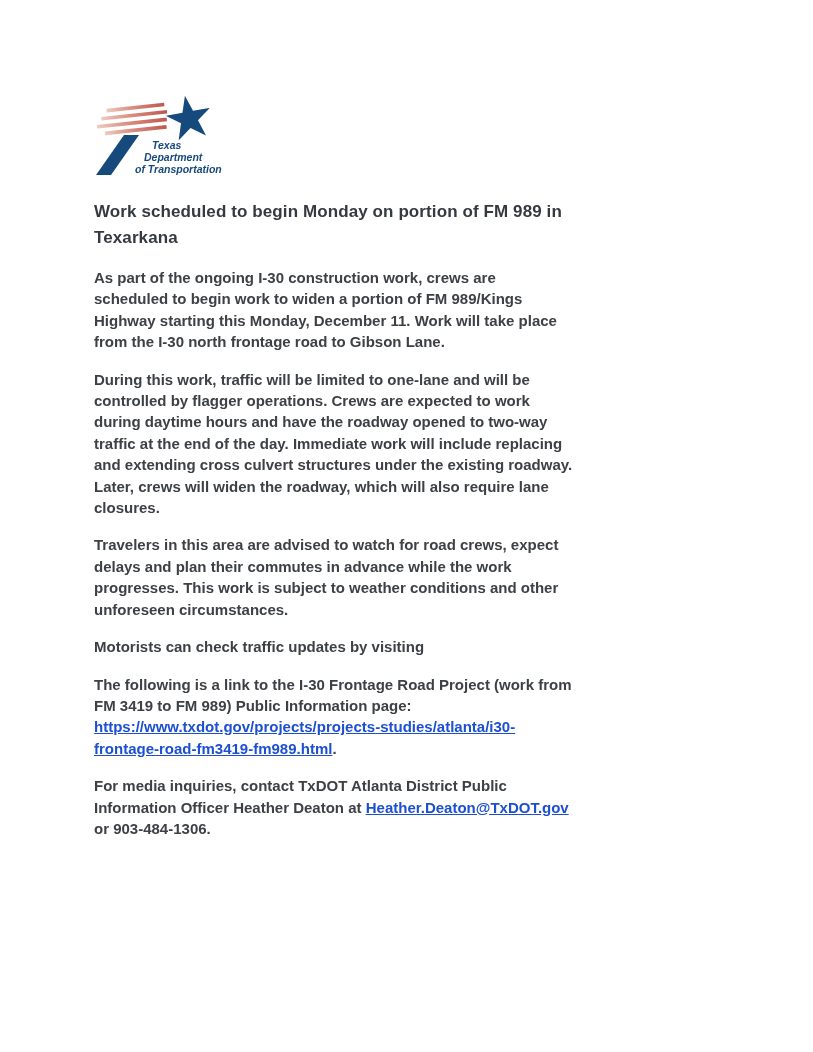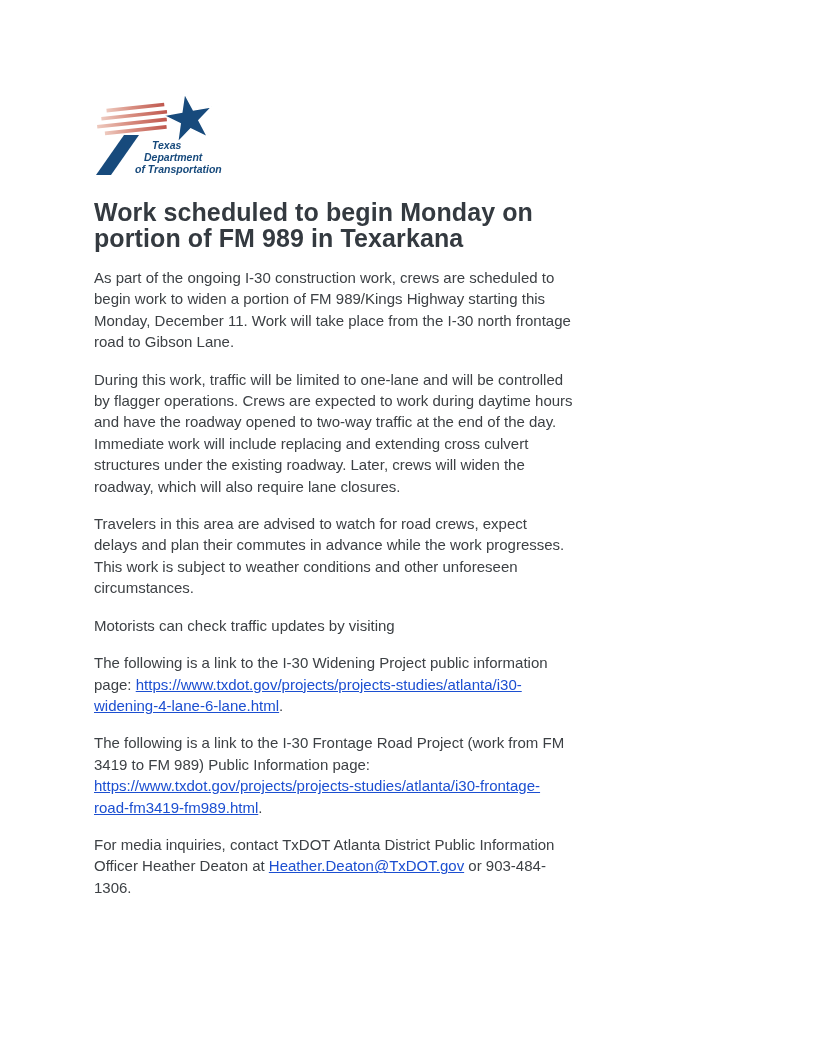--- a/index.html
+++ b/index.html
@@ -22,28 +22,28 @@
   .navy-fill { fill: var(--navy, #174a7c); }
   .logo-text {
     fill: var(--navy, #174a7c);
     font-family: "Liberation Sans", "DejaVu Sans", sans-serif;
     font-weight: bold;
     font-style: italic;
     font-size: 10.5px;
   }
   h1.doc-heading {
     margin-top: 20px;
-    font-size: 25px;
+    font-size: 17px;
     line-height: 26px;
     font-weight: bold;
     color: var(--heading_text, #343a40);
     max-width: 628px;
     letter-spacing: 0.1px;
   }
-  .doc-body { max-width: 628px; }
+  .doc-body { max-width: 628px; font-weight: bold; }
   .para {
     margin-top: 16px;
     font-size: 15px;
     line-height: 21.4px;
     color: var(--body_text, #3d4145);
     overflow-wrap: break-word;
   }
   .para a {
     color: var(--link, #1c4fd1);
     text-decoration: underline;
@@ -78,18 +78,17 @@
     </svg>
   </div>
 
   <h1 class="doc-heading">Work scheduled to begin Monday on portion of FM 989 in Texarkana</h1>
 
   <div class="doc-body" id="doc-body">
       <p class="para"><span>As part of the ongoing I-30 construction work, crews are scheduled to begin work to widen a portion of FM 989/Kings Highway starting this Monday, December 11. Work will take place from the I-30 north frontage road to Gibson Lane.</span></p>
       <p class="para"><span>During this work, traffic will be limited to one-lane and will be controlled by flagger operations. Crews are expected to work during daytime hours and have the roadway opened to two-way traffic at the end of the day. Immediate work will include replacing and extending cross culvert structures under the existing roadway. Later, crews will widen the roadway, which will also require lane closures.</span></p>
       <p class="para"><span>Travelers in this area are advised to watch for road crews, expect delays and plan their commutes in advance while the work progresses. This work is subject to weather conditions and other unforeseen circumstances.</span></p>
       <p class="para"><span>Motorists can check traffic updates by visiting</span></p>
-      <p class="para"><span>The following is a link to the I-30 Widening Project public information page: </span><a href="#">https://www.txdot.gov/projects/projects-studies/atlanta/i30-widening-4-lane-6-lane.html</a><span>.</span></p>
       <p class="para"><span>The following is a link to the I-30 Frontage Road Project (work from FM 3419 to FM 989) Public Information page: </span><a href="#">https://www.txdot.gov/projects/projects-studies/atlanta/i30-frontage-road-fm3419-fm989.html</a><span>.</span></p>
       <p class="para"><span>For media inquiries, contact TxDOT Atlanta District Public Information Officer Heather Deaton at </span><a href="#">Heather.Deaton@TxDOT.gov</a><span> or 903-484-1306.</span></p>
     </div>
 
 </div>
 
 </body></html>

